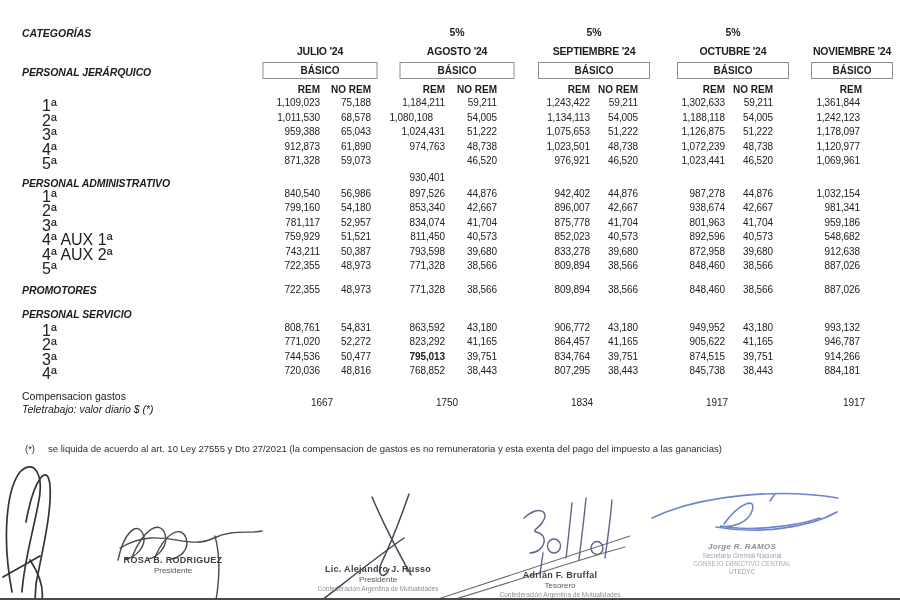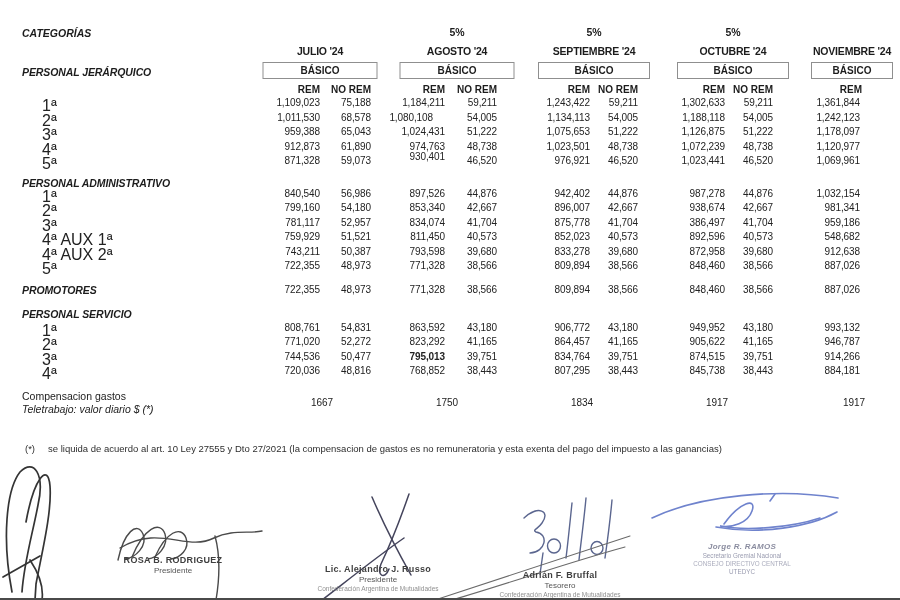--- a/index.html
+++ b/index.html
@@ -143,21 +143,21 @@
     <div class="abs num" style="right: 455px; top: 140.5px;">974,763</div>
     <div class="abs num" style="right: 403px; top: 140.5px;">48,738</div>
     <div class="abs num" style="right: 310px; top: 140.5px;">1,023,501</div>
     <div class="abs num" style="right: 262px; top: 140.5px;">48,738</div>
     <div class="abs num" style="right: 175px; top: 140.5px;">1,072,239</div>
     <div class="abs num" style="right: 127px; top: 140.5px;">48,738</div>
     <div class="abs num" style="right: 40px; top: 140.5px;">1,120,977</div>
     <div class="abs rowlbl" style="left: 22px; top: 155px;">5ª</div>
     <div class="abs num" style="right: 580px; top: 155px;">871,328</div>
     <div class="abs num" style="right: 529px; top: 155px;">59,073</div>
-    <div class="abs num" style="right: 455px; top: 151px;">930,401</div>
+    <div class="abs num" style="right: 455px; top: 172px;">930,401</div>
     <div class="abs num" style="right: 403px; top: 155px;">46,520</div>
     <div class="abs num" style="right: 310px; top: 155px;">976,921</div>
     <div class="abs num" style="right: 262px; top: 155px;">46,520</div>
     <div class="abs num" style="right: 175px; top: 155px;">1,023,441</div>
     <div class="abs num" style="right: 127px; top: 155px;">46,520</div>
     <div class="abs num" style="right: 40px; top: 155px;">1,069,961</div>
     <div class="abs sec-title" style="left: 22px; top: 177px;">PERSONAL ADMINISTRATIVO</div>
     <div class="abs rowlbl" style="left: 22px; top: 188px;">1ª</div>
     <div class="abs num" style="right: 580px; top: 188px;">840,540</div>
     <div class="abs num" style="right: 529px; top: 188px;">56,986</div>
@@ -178,21 +178,21 @@
     <div class="abs num" style="right: 175px; top: 202.4px;">938,674</div>
     <div class="abs num" style="right: 127px; top: 202.4px;">42,667</div>
     <div class="abs num" style="right: 40px; top: 202.4px;">981,341</div>
     <div class="abs rowlbl" style="left: 22px; top: 216.8px;">3ª</div>
     <div class="abs num" style="right: 580px; top: 216.8px;">781,117</div>
     <div class="abs num" style="right: 529px; top: 216.8px;">52,957</div>
     <div class="abs num" style="right: 455px; top: 216.8px;">834,074</div>
     <div class="abs num" style="right: 403px; top: 216.8px;">41,704</div>
     <div class="abs num" style="right: 310px; top: 216.8px;">875,778</div>
     <div class="abs num" style="right: 262px; top: 216.8px;">41,704</div>
-    <div class="abs num" style="right: 175px; top: 216.8px;">386,497</div>
+    <div class="abs num" style="right: 175px; top: 216.8px;">801,963</div>
     <div class="abs num" style="right: 127px; top: 216.8px;">41,704</div>
     <div class="abs num" style="right: 40px; top: 216.8px;">959,186</div>
     <div class="abs rowlbl" style="left: 22px; top: 231.2px;">4ª AUX 1ª</div>
     <div class="abs num" style="right: 580px; top: 231.2px;">759,929</div>
     <div class="abs num" style="right: 529px; top: 231.2px;">51,521</div>
     <div class="abs num" style="right: 455px; top: 231.2px;">811,450</div>
     <div class="abs num" style="right: 403px; top: 231.2px;">40,573</div>
     <div class="abs num" style="right: 310px; top: 231.2px;">852,023</div>
     <div class="abs num" style="right: 262px; top: 231.2px;">40,573</div>
     <div class="abs num" style="right: 175px; top: 231.2px;">892,596</div>

